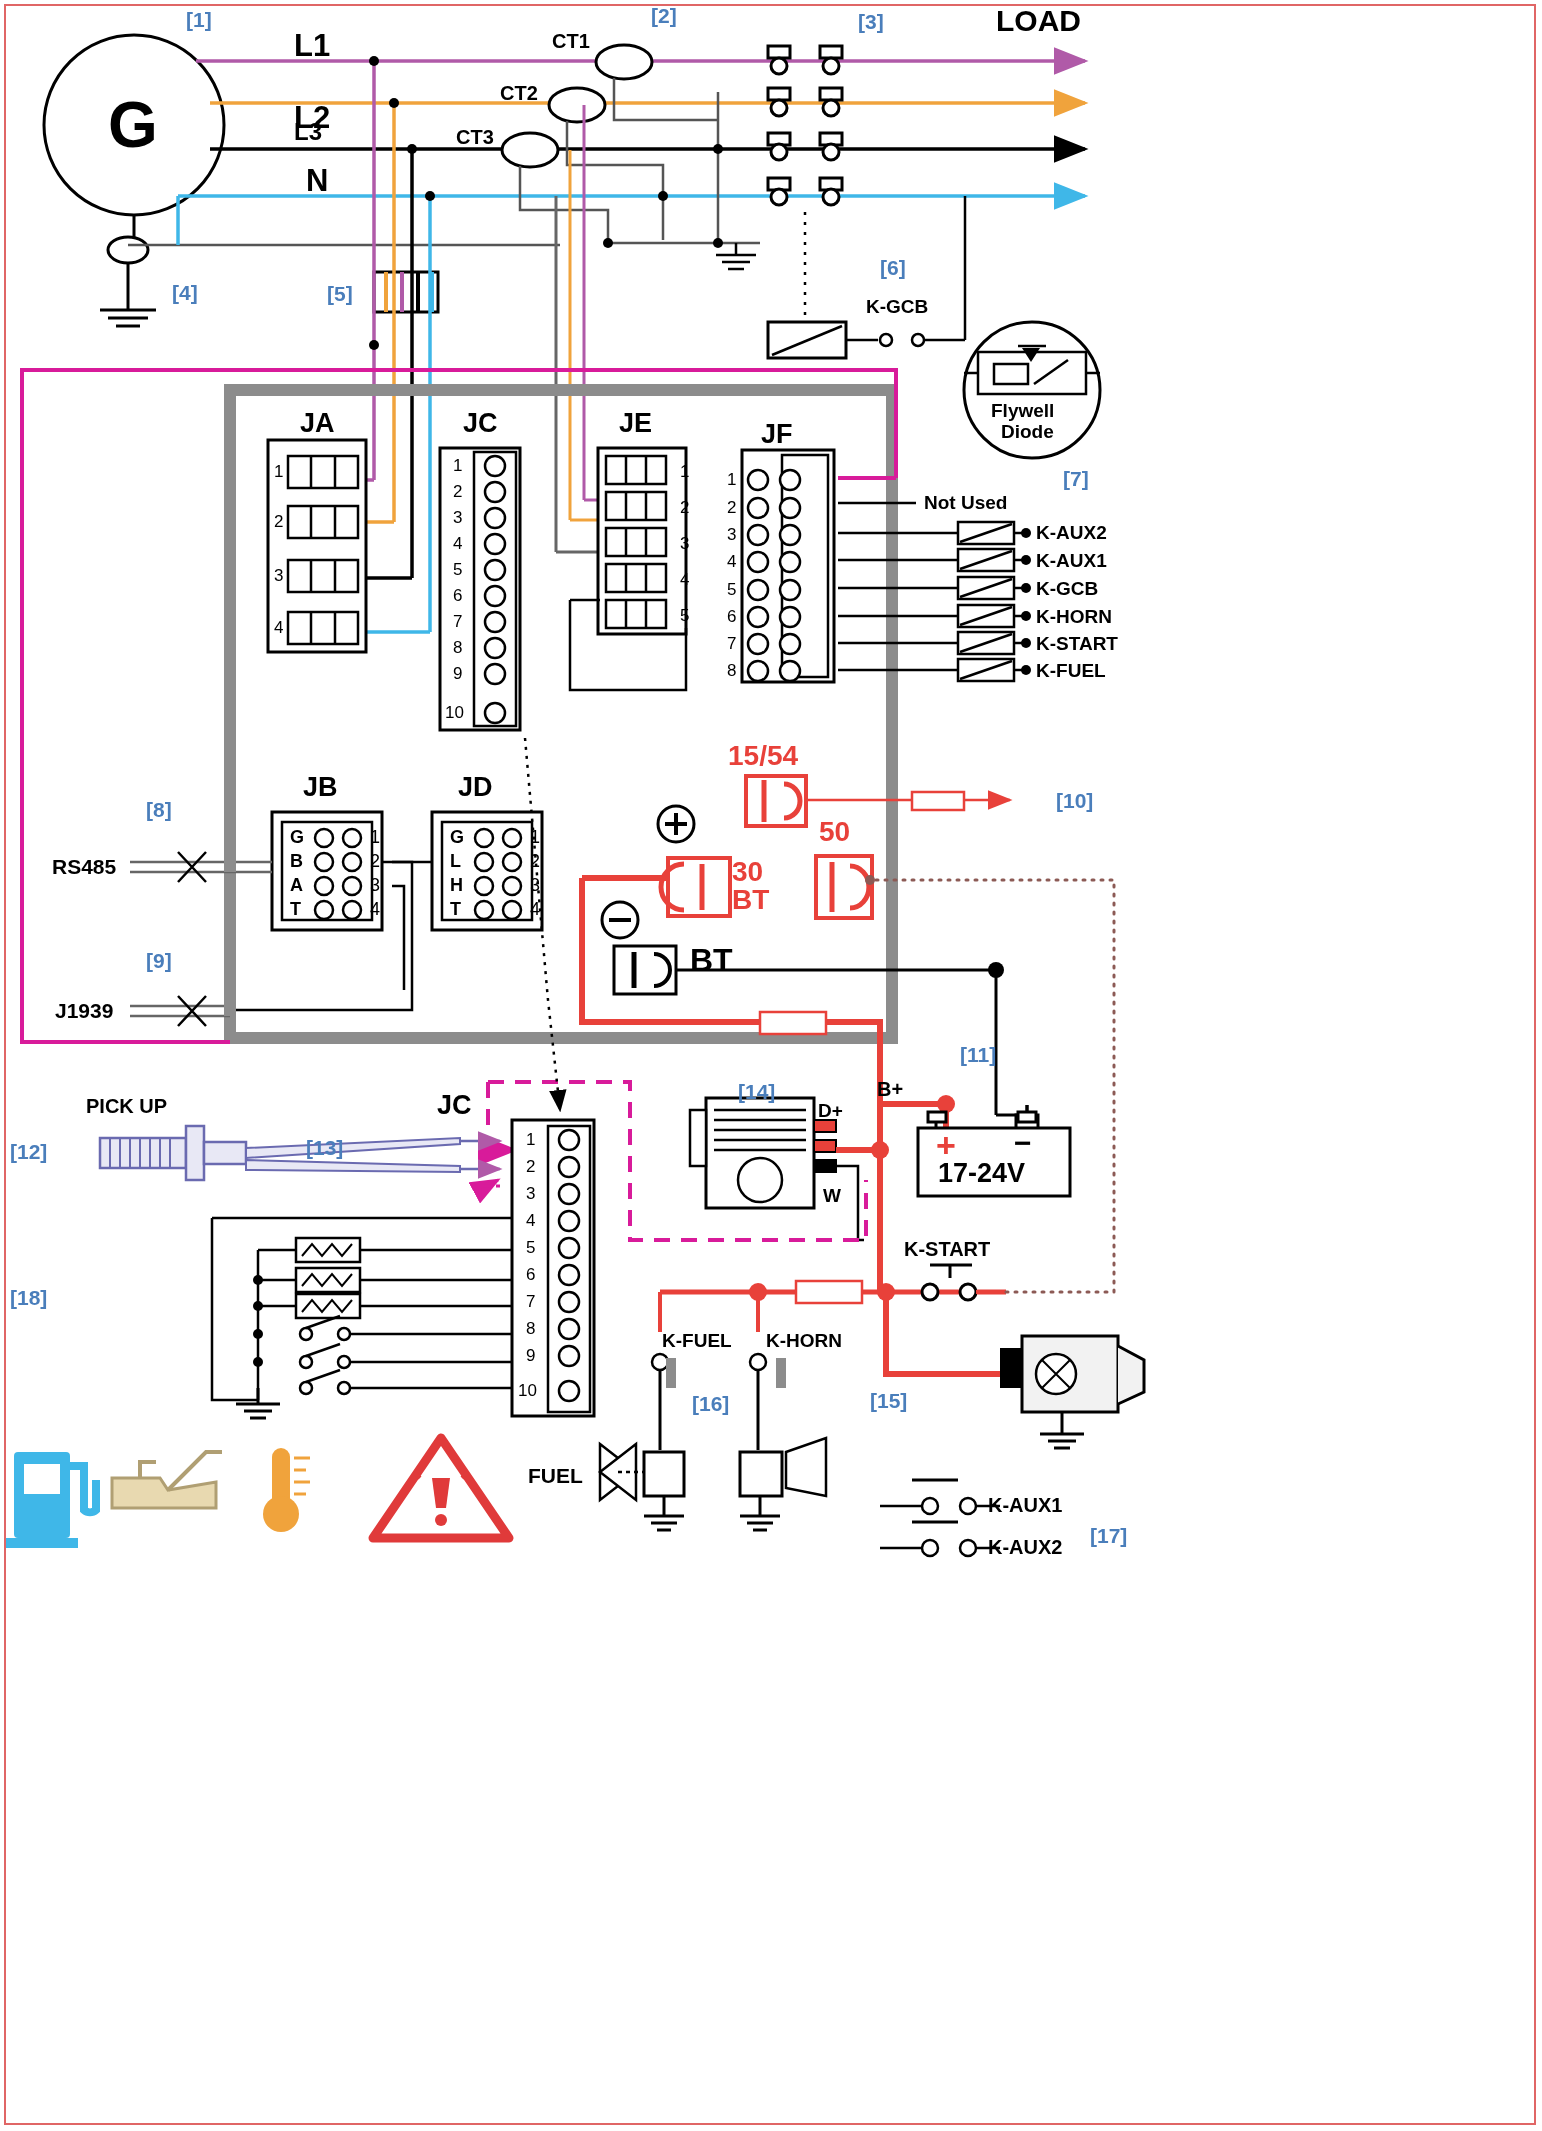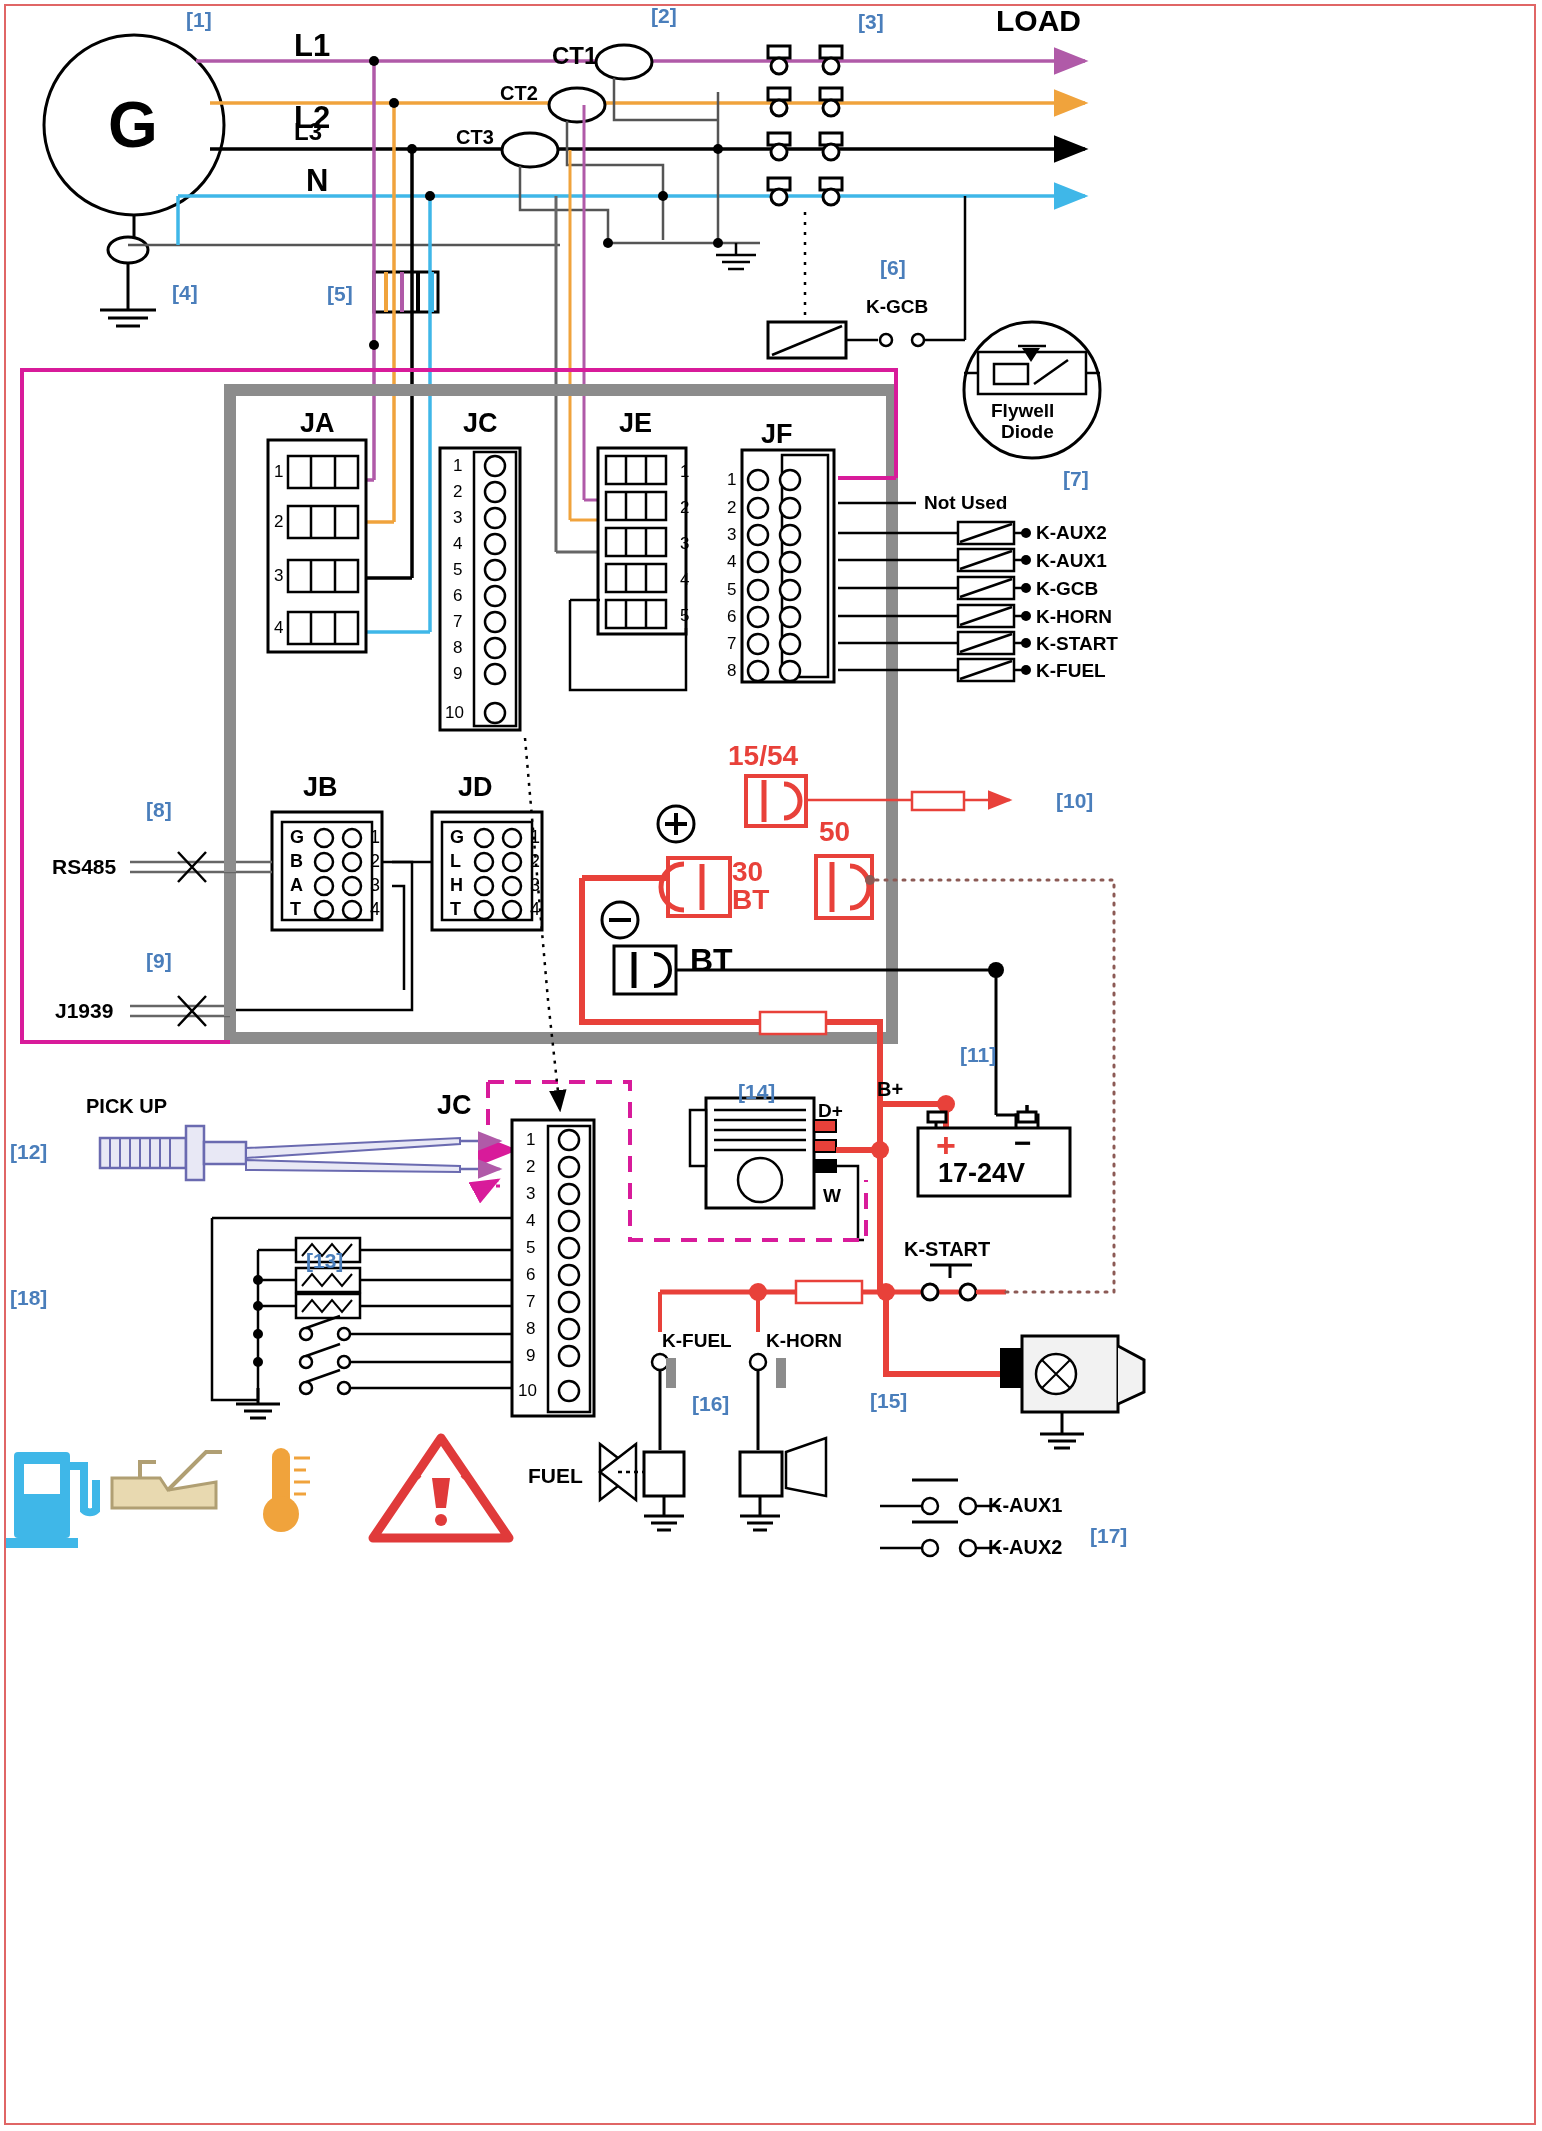--- a/index.html
+++ b/index.html
@@ -533,21 +533,21 @@
     <line x1="462" y1="1478" x2="468" y2="1472" stroke="#e03a3a" stroke-width="4"></line>
   </svg>
 
   <div class="txt bold" style="left:108px;top:88px;font-size:64px;">G</div>
   <div class="txt bold" style="left:294px;top:28px;font-size:31px;">L1</div>
   <div class="txt bold" style="left:294px;top:73px;font-size:31px;margin-top:27px;">L2</div>
   <div class="txt bold" style="left:294px;top:118px;font-size:24px;">L3</div>
   <div class="txt bold" style="left:306px;top:163px;font-size:31px;">N</div>
   <div class="txt bold" style="left:996px;top:4px;font-size:30px;">LOAD</div>
 
-  <div class="txt bold" style="left:552px;top:30px;font-size:24px;margin-top:12px;">CT1</div>
+  <div class="txt bold" style="left:552px;top:30px;font-size:20px;">CT1</div>
   <div class="txt bold" style="left:500px;top:82px;font-size:20px;">CT2</div>
   <div class="txt bold" style="left:456px;top:126px;font-size:20px;">CT3</div>
 
   <div class="txt bold" style="left:866px;top:296px;font-size:19px;">K-GCB</div>
   <div class="txt bold" style="left:991px;top:400px;font-size:19px;">Flywell</div>
   <div class="txt bold" style="left:1001px;top:421px;font-size:19px;">Diode</div>
 
   <div class="txt bold" style="left:300px;top:408px;font-size:27px;">JA</div>
   <div class="txt bold" style="left:463px;top:408px;font-size:27px;">JC</div>
   <div class="txt bold" style="left:619px;top:408px;font-size:27px;">JE</div>
@@ -655,19 +655,19 @@
   <div class="lbl" style="left:858px;top:10px;">[<span>3</span>]</div>
   <div class="lbl" style="left:172px;top:281px;">[<span>4</span>]</div>
   <div class="lbl" style="left:327px;top:282px;">[<span>5</span>]</div>
   <div class="lbl" style="left:880px;top:256px;">[<span>6</span>]</div>
   <div class="lbl" style="left:1063px;top:467px;">[<span>7</span>]</div>
   <div class="lbl" style="left:146px;top:798px;">[<span>8</span>]</div>
   <div class="lbl" style="left:146px;top:949px;">[<span>9</span>]</div>
   <div class="lbl" style="left:1056px;top:789px;">[<span>10</span>]</div>
   <div class="lbl" style="left:960px;top:1043px;">[<span>11</span>]</div>
   <div class="lbl" style="left:10px;top:1140px;">[<span>12</span>]</div>
-  <div class="lbl" style="left:306px;top:1249px;">[<span>13</span>]</div>
+  <div class="lbl" style="left:306px;top:1136px;">[<span>13</span>]</div>
   <div class="lbl" style="left:738px;top:1080px;">[<span>14</span>]</div>
   <div class="lbl" style="left:870px;top:1389px;">[<span>15</span>]</div>
   <div class="lbl" style="left:692px;top:1392px;">[<span>16</span>]</div>
   <div class="lbl" style="left:1090px;top:1524px;">[<span>17</span>]</div>
   <div class="lbl" style="left:10px;top:1286px;">[<span>18</span>]</div>
 </div>
 
 </body></html>

